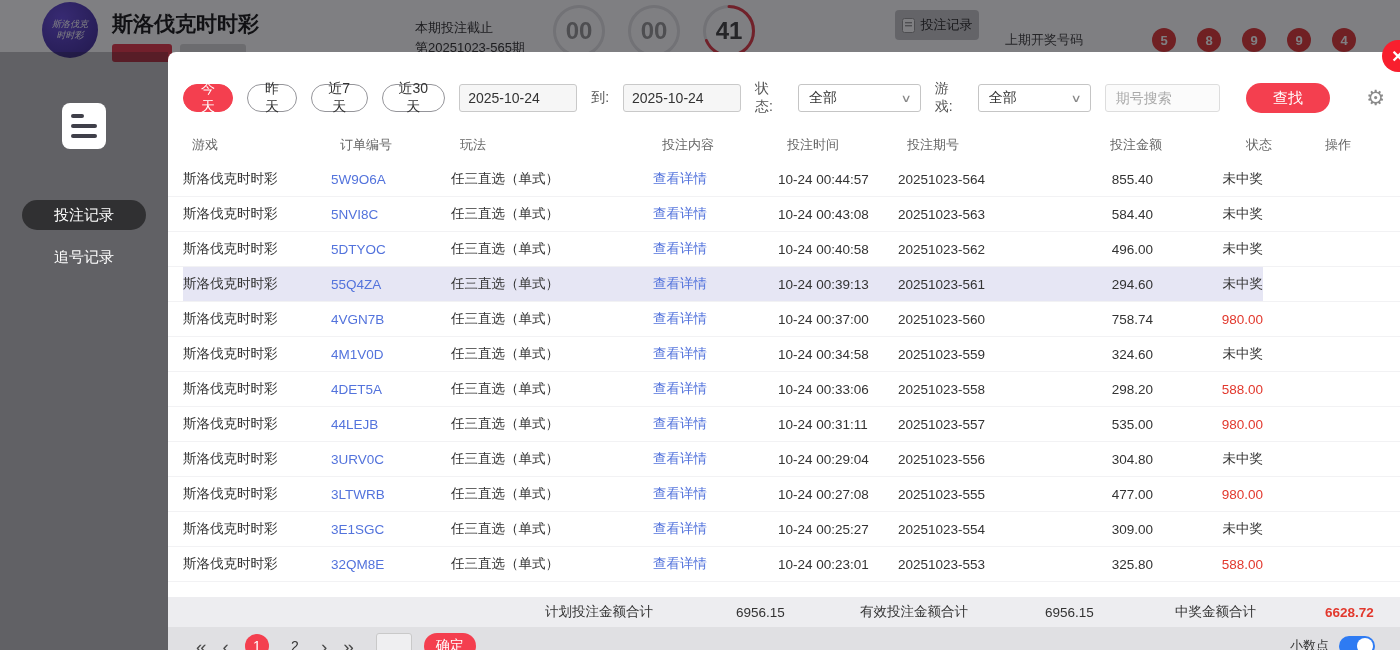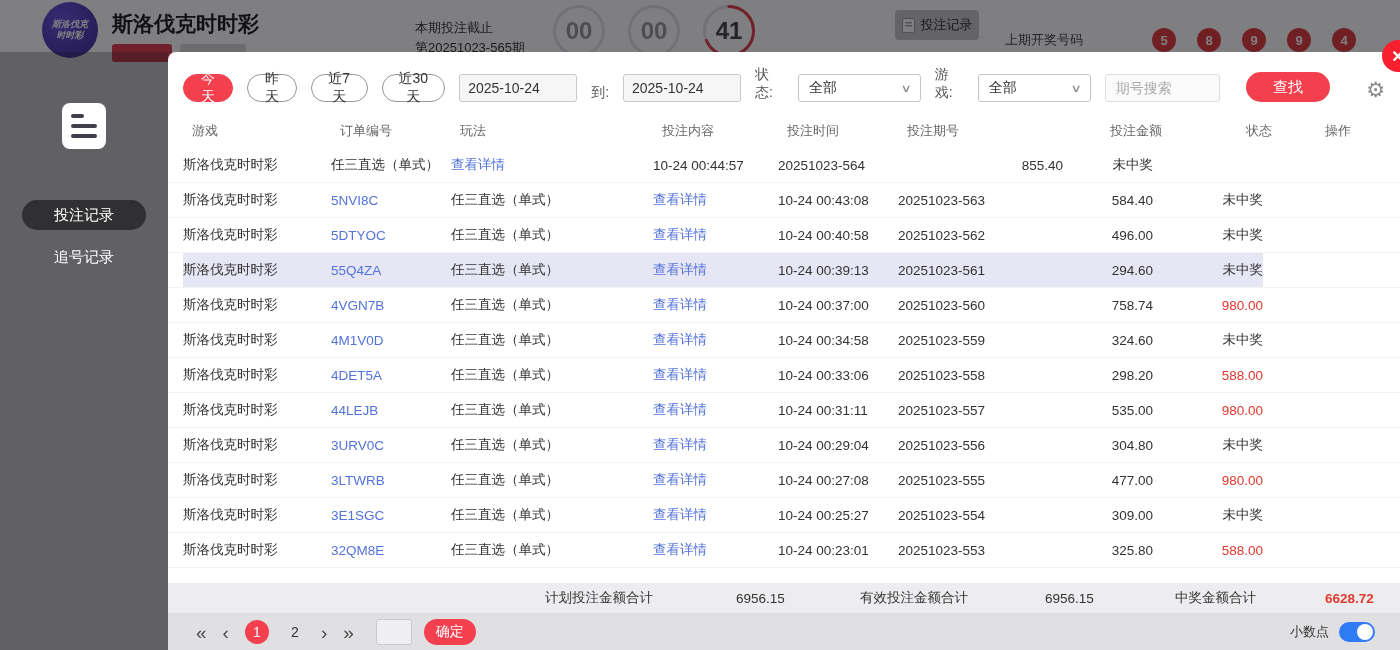--- a/index.html
+++ b/index.html
@@ -3,21 +3,21 @@
 <meta charset="utf-8">
 <style>
   *{box-sizing:border-box;margin:0;padding:0}
   html,body{width:1400px;height:650px;overflow:hidden}
   body{font-family:"Liberation Sans","DejaVu Sans",sans-serif;background:#fff;position:relative}
 
   
   .app-header{position:absolute;left:0;top:0;width:1400px;height:62px;background:#fff;z-index:1}
   .logo{position:absolute;left:42px;top:2px;width:56px;height:56px;border-radius:50%;
         background:radial-gradient(circle at 35% 30%,#6a4fe0,#3c2a8f);display:flex;flex-direction:column;
-        align-items:center;justify-content:center;color:#fff;font-style:italic;font-weight:bold;overflow:hidden}
+        align-items:center;justify-content:center;color:#fff;font-style:italic;font-weight:normal;overflow:hidden}
   .logo span{font-size:9px;line-height:11px;white-space:nowrap}
   .app-title{position:absolute;left:112px;top:10px;font-size:21px;font-weight:bold;color:#1a1a1a}
   .sliver-red{position:absolute;left:112px;top:44px;width:60px;height:18px;background:#e43a4b;border-radius:3px;border:none}
   .sliver-grey{position:absolute;left:180px;top:44px;width:66px;height:18px;background:#d8d8d8;border-radius:3px;border:none}
   .deadline{position:absolute;left:415px;top:18px;font-size:13px;color:#333;line-height:20px}
   .countdown{position:absolute;left:552px;top:4px;display:flex;gap:21px}
   .cd-circle{position:relative;width:54px;height:54px}
   .cd-circle .num{position:absolute;left:0;top:0;width:54px;height:54px;display:flex;align-items:center;justify-content:center;
         font-size:24px;font-weight:bold;color:#9a9a9a}
   .cd-circle.active .num{color:#444}
@@ -40,21 +40,21 @@
         color:#fff;font-size:15px;margin-top:12px;cursor:pointer}
   .side-item.active{background:rgba(0,0,0,0.5);margin-top:44px}
 
   
   .modal-panel{position:absolute;left:168px;top:52px;right:0;bottom:0;background:#fff;z-index:30;
         display:flex;flex-direction:column;border-top-left-radius:8px}
   .close-btn{position:absolute;top:-12px;right:-14px;width:32px;height:32px;border-radius:50%;background:#f81f2e;
         color:#fff;border:none;font-size:16px;font-weight:bold;display:flex;align-items:center;justify-content:center;cursor:pointer;z-index:5}
 
   
-  .filter-bar{display:flex;align-items:flex-end;gap:14px;padding:14px 15px 11px 15px;flex:0 0 auto}
+  .filter-bar{display:flex;align-items:center;gap:14px;padding:28px 15px 11px 15px;flex:0 0 auto}
   .qbtn{height:28px;min-width:50px;padding:0 11px;border-radius:15px;border:1px solid #95959a;background:#fff;
         font-size:14px;color:#333;display:flex;align-items:center;justify-content:center;cursor:pointer}
   .qbtn.active{background:#f43f4f;border-color:#f43f4f;color:#fff}
   .date-input{width:118px;height:28px;border:1px solid #c9c9c9;border-radius:3px;background:#f6f6f6;
         font-size:14px;color:#333;padding:0 8px;font-family:inherit}
   .flt-label{font-size:14px;color:#555}
   .select{height:28px;border:1px solid #c5c5c5;border-radius:3px;background:#fff;display:flex;align-items:center;
         justify-content:space-between;padding:0 10px;font-size:14px;color:#333;cursor:pointer}
   .select.status{width:133px}
   .select.game{width:122px}
@@ -216,20 +216,21 @@
     <div class="col-time">投注时间</div>
     <div class="col-issue">投注期号</div>
     <div class="col-amount">投注金额</div>
     <div class="col-status">状态</div>
     <div class="col-action">操作</div>
   </div>
 
   <div id="table-body">
       <div class="trow grid-cols">
     <div class="cell col-game">斯洛伐克时时彩</div>
+    <div class="cell col-order link">5W9O6A</div>
     <div class="cell col-play">任三直选（单式）</div>
     <div class="cell col-content link">查看详情</div>
     <div class="cell col-time">10-24 00:44:57</div>
     <div class="cell col-issue">20251023-564</div>
     <div class="cell col-amount">855.40</div>
     <div class="cell col-status">未中奖</div>
     <div class="cell col-action"></div>
   </div>
       <div class="trow grid-cols">
     <div class="cell col-game">斯洛伐克时时彩</div>

